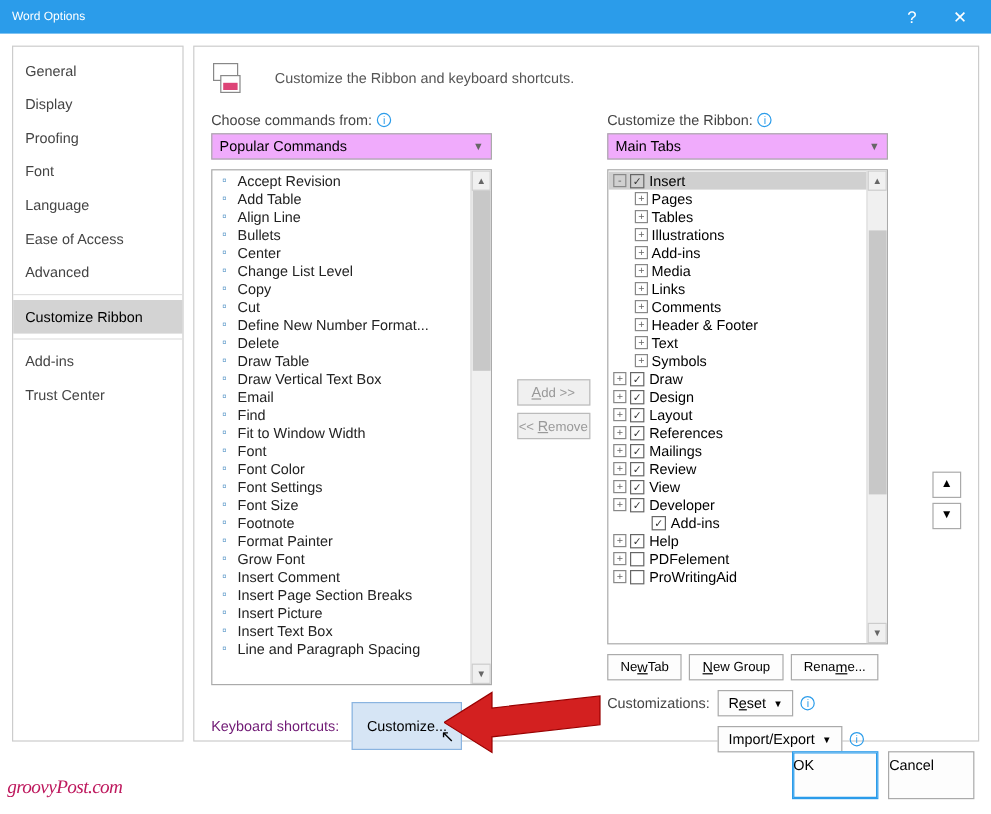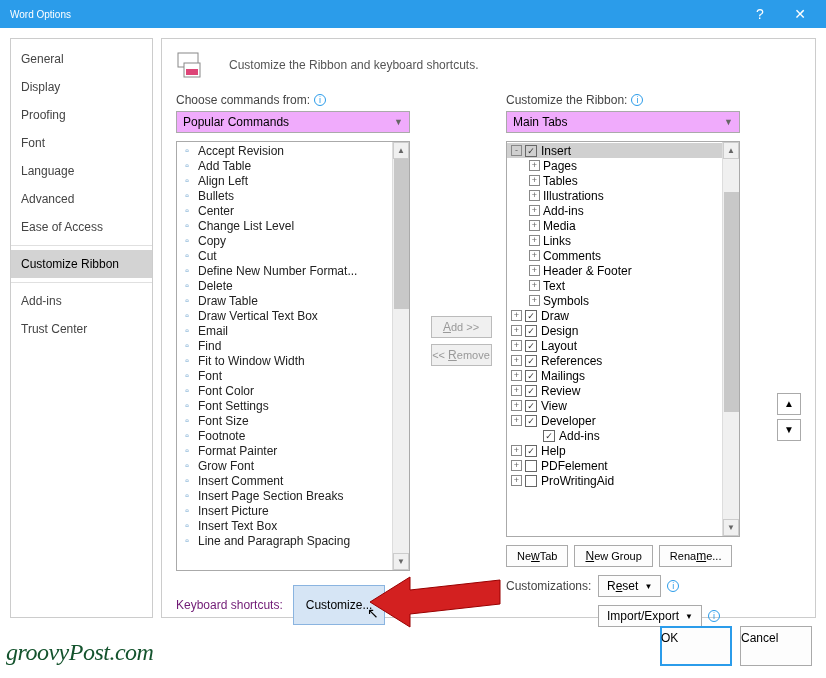--- a/index.html
+++ b/index.html
@@ -61,43 +61,43 @@
 
 .cust-row { display: flex; align-items: center; margin-top: 8px; font-size: 11px; }
 .cust-row .cl { width: 92px; color: #444; }
 .drop-btn { height: 22px; padding: 0 8px; border: 1px solid #aaa; background: #fdfdfd; display: flex; align-items: center; cursor: pointer; }
 .drop-btn .caret { margin-left: 6px; font-size: 8px; }
 
 .footer { position: absolute; bottom: 12px; right: 14px; display: flex; gap: 8px; }
 .footer .fbtn { width: 72px; height: 40px; border: 1px solid #aaa; background: #fdfdfd; text-align: left; line-height: 22px; cursor: pointer; }
 .footer .ok { border: 1px solid #2b9cea; box-shadow: inset 0 0 0 1px #2b9cea; }
 
-.watermark { position: absolute; bottom: 12px; left: 6px; color: #14532d; font-size: 24px; font-style: italic; font-family: Georgia, serif; letter-spacing: -0.5px; z-index: 100; }
+.watermark { position: absolute; bottom: 12px; left: 6px; color: #be185d; font-size: 16px; font-style: italic; font-family: Georgia, serif; letter-spacing: -0.5px; z-index: 100; }
 
 .arrow-overlay { position: absolute; left: 370px; top: 552px; z-index: 50; pointer-events: none; }
 .cursor-overlay { position: absolute; left: 367px; top: 605px; z-index: 60; font-size: 14px; pointer-events: none; }
 </style>
 </head>
 <body>
 
 <div class="titlebar">
   <span class="title">Word Options</span>
   <span class="btn">?</span>
   <span class="btn">✕</span>
 </div>
 
 <div class="content">
   <div class="sidebar" id="sidebar">
       <div class="item">General</div>
       <div class="item">Display</div>
       <div class="item">Proofing</div>
       <div class="item">Font</div>
       <div class="item">Language</div>
+      <div class="item">Ease of Access</div>
       <div class="item">Advanced</div>
-      <div class="item">Ease of Access</div>
       <div class="sep"></div>
       <div class="item selected">Customize Ribbon</div>
       <div class="sep"></div>
       <div class="item">Add-ins</div>
       <div class="item">Trust Center</div>
     </div>
 
   <div class="main">
     <div class="header-row">
       <svg class="header-icon" viewBox="0 0 28 28">
@@ -124,21 +124,21 @@
                 <span class="cmd-icon">▫</span>
                 <span>Accept Revision</span>
               </div>
               <div class="cmd-item">
                 <span class="cmd-icon">▫</span>
                 <span>Add Table</span>
                 <span class="cmd-arrow">▸</span>
               </div>
               <div class="cmd-item">
                 <span class="cmd-icon">▫</span>
-                <span>Align Left</span>
+                <span>Align Line</span>
               </div>
               <div class="cmd-item">
                 <span class="cmd-icon">▫</span>
                 <span>Bullets</span>
                 <span class="cmd-arrow">▸</span>
               </div>
               <div class="cmd-item">
                 <span class="cmd-icon">▫</span>
                 <span>Center</span>
               </div>

